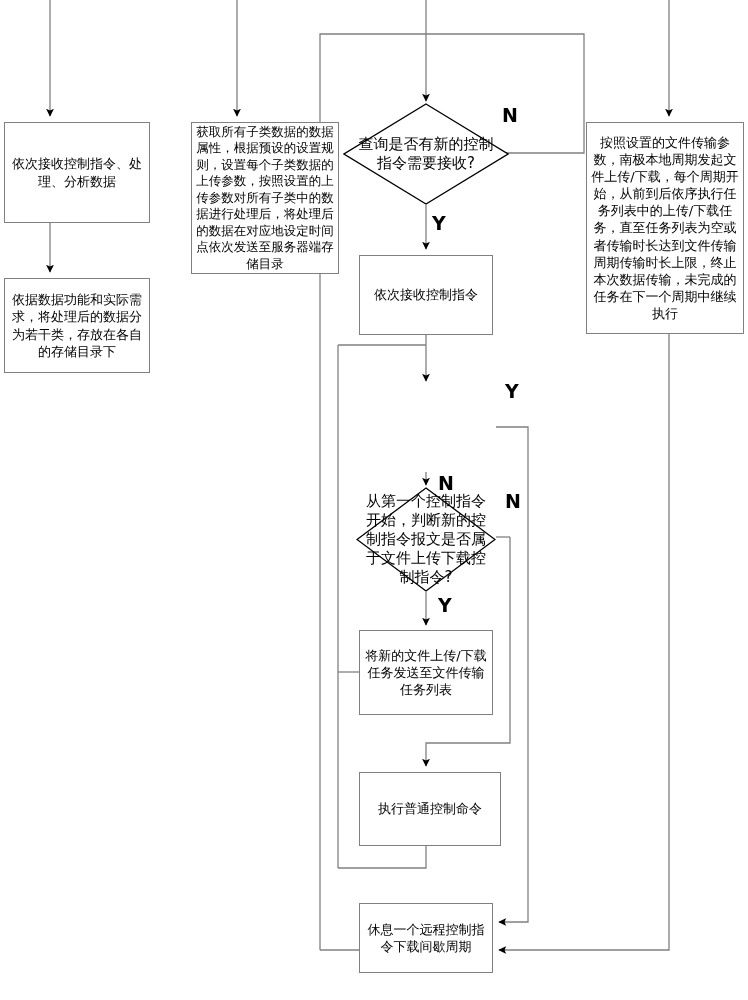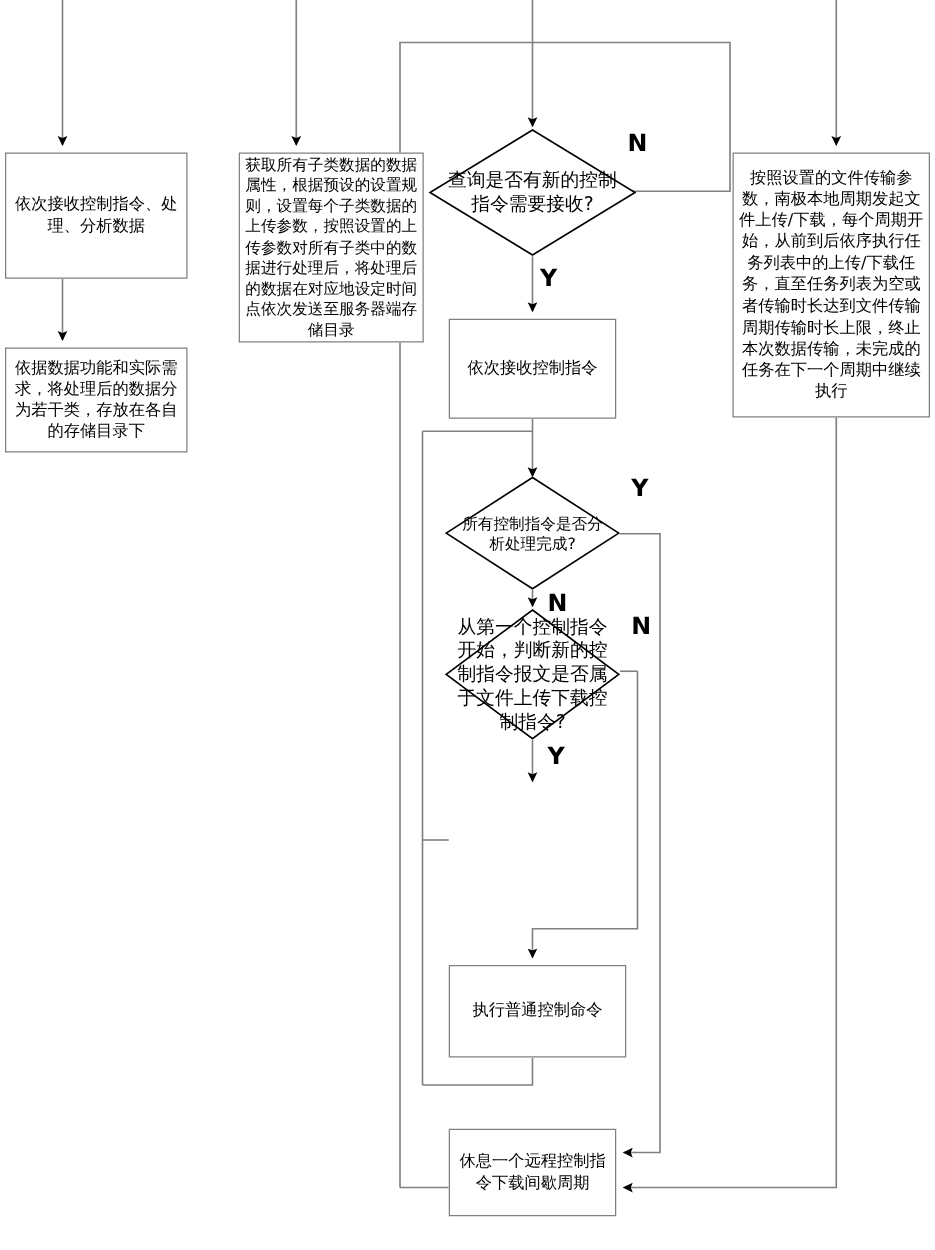--- a/index.html
+++ b/index.html
@@ -109,53 +109,50 @@
 
     <path d="M359,950 L320,950" stroke="#808080" stroke-width="1.3" fill="none"></path>
 
     <path d="M669,288 L669,950 L499,950" stroke="#808080" stroke-width="1.3" fill="none" marker-end="url(#ah)"></path>
   </svg>
 
   <div class="node proc" style="left:4px;top:122px;width:146px;height:101px;font-size:13px;">
     <span class="txt">依次接收控制指令、处理、分析数据</span>
   </div>
 
-  <div class="node proc" style="left:4px;top:278px;width:146px;height:84px;font-size:13px;">
+  <div class="node proc" style="left:4px;top:278px;width:146px;height:95px;font-size:13px;">
     <span class="txt">依据数据功能和实际需求，将处理后的数据分为若干类，存放在各自的存储目录下</span>
   </div>
 
   <div class="node proc" style="left:163px;top:122px;width:148px;height:152px;font-size:12.5px;margin-left:28px;">
     <span class="txt">获取所有子类数据的数据属性，根据预设的设置规则，设置每个子类数据的上传参数，按照设置的上传参数对所有子类中的数据进行处理后，将处理后的数据在对应地设定时间点依次发送至服务器端存储目录</span>
   </div>
 
   <div class="node diamond" style="left:343px;top:103px;width:166px;height:102px;font-size:15px;">
     <svg class="dshape" viewBox="0 0 166 102" preserveAspectRatio="none">
       <polygon points="83,1 165,51 83,101 1,51" fill="#ffffff" stroke="#000000" stroke-width="1.3"></polygon>
     </svg>
     <span class="txt">查询是否有新的控制指令需要接收?</span>
   </div>
 
   <div class="node proc" style="left:359px;top:255px;width:134px;height:80px;font-size:13px;">
     <span class="txt">依次接收控制指令</span>
   </div>
 
-  <div class="node diamond" style="left:356px;top:381px;width:140px;height:91px;font-size:12.5px;">
-    <svg class="dshape" viewBox="0 0 140 91" preserveAspectRatio="none">
-      <polygon points="70,1 139,45.5 70,90 1,45.5" fill="#ffffff" stroke="#000000" stroke-width="1.3"></polygon>
-    </svg>
-    <span class="txt">所有控制指令是否分析处理完成?</span>
-  </div>
 
   <div class="node diamond" style="left:356px;top:487px;width:140px;height:105px;font-size:15px;">
     <svg class="dshape" viewBox="0 0 140 105" preserveAspectRatio="none">
       <polygon points="70,1 139,52.5 70,104 1,52.5" fill="#ffffff" stroke="#000000" stroke-width="1.3"></polygon>
     </svg>
     <span class="txt">从第一个控制指令开始，判断新的控制指令报文是否属于文件上传下载控制指令?</span>
   </div>
 
+  <div class="node proc" style="left:359px;top:630px;width:134px;height:85px;font-size:13px;">
+    <span class="txt">将新的文件上传/下载任务发送至文件传输任务列表</span>
+  </div>
 
   <div class="node proc" style="left:359px;top:772px;width:142px;height:74px;font-size:13px;">
     <span class="txt">执行普通控制命令</span>
   </div>
 
   <div class="node proc" style="left:359px;top:903px;width:134px;height:70px;font-size:13px;">
     <span class="txt">休息一个远程控制指令下载间歇周期</span>
   </div>
 
   <div class="node proc" style="left:586px;top:122px;width:158px;height:212px;font-size:13px;">

